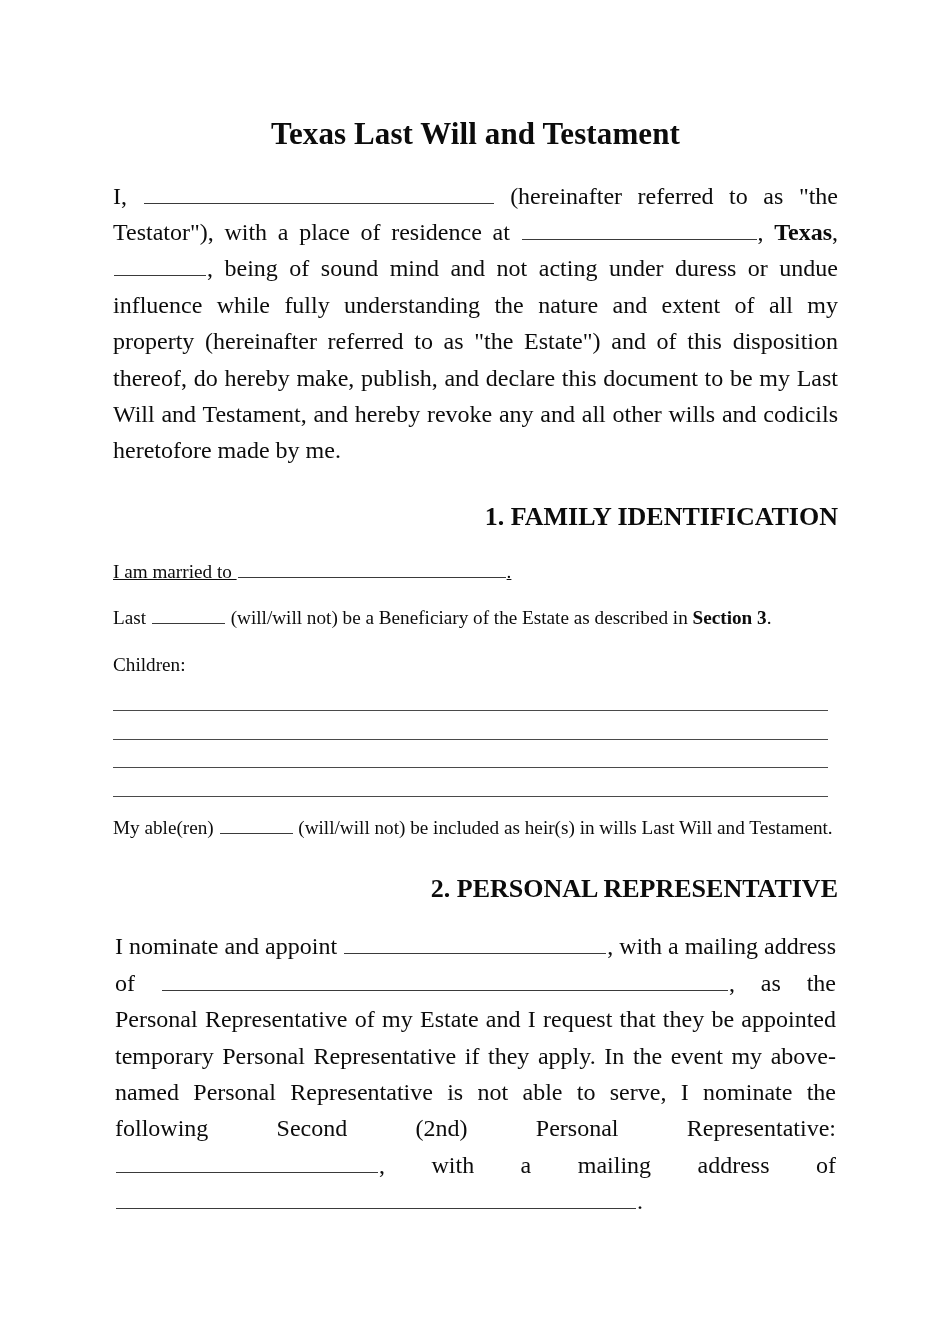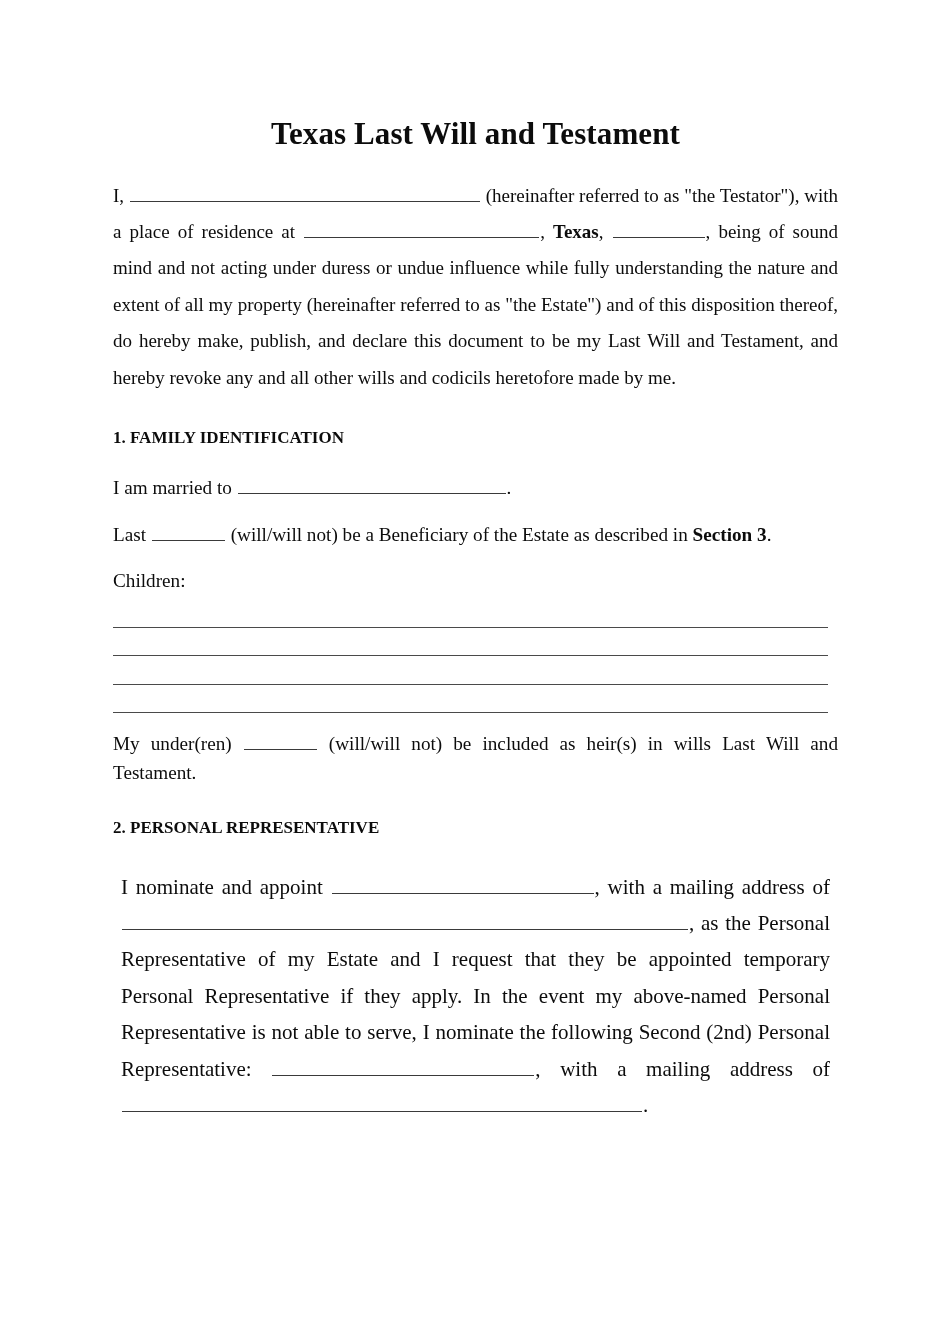--- a/index.html
+++ b/index.html
@@ -27,44 +27,44 @@
   .doc-title {
     text-align: center;
     font-size: 31px;
     font-weight: bold;
     letter-spacing: 0.1px;
     margin: 0;
     padding-top: 116px;
     line-height: 1.18;
   }
   .body-para {
-    font-size: 19px;
+    font-size: 24px;
     line-height: 36.4px;
     text-align: justify;
     text-justify: inter-word;
     margin: 0;
     padding-top: 25px;
   }
   .section-heading {
-    text-align: left;
-    font-size: 17px;
+    text-align: right;
+    font-size: 26px;
     font-weight: bold;
     margin: 0;
     line-height: 1.2;
   }
   .sec1-heading { padding-top: 32px; }
   .sec2-heading { padding-top: 31px; }
 
   .simple-line {
     font-size: 19.2px;
     line-height: 36.4px;
     text-align: left;
     margin: 0;
   }
-  .pad-top-22 { padding-top: 22px; }
+  .pad-top-22 { padding-top: 22px; text-decoration: underline; }
   .pad-top-10 { padding-top: 10px; }
 
   
   .blank {
     display: inline-block;
     border-bottom: 1.6px solid #3a3a3a;
     height: 17px;
     vertical-align: baseline;
     margin: 0 1px;
   }
@@ -94,24 +94,24 @@
   .child-line:last-child { margin-bottom: 0; }
 
   .after-lines { padding-top: 17px; }
   .justify-block {
     font-size: 19.2px;
     line-height: 28.5px;
     text-align: justify;
     margin: 0;
   }
   .rep-para {
-    font-size: 21px;
+    font-size: 24px;
     line-height: 36.4px;
     text-align: justify;
-    margin: 8px;
+    margin: 2px;
     padding-top: 22px;
   }
 </style>
 </head>
 <body>
 
 <div class="page">
   <div class="content">
 
     <h1 class="doc-title">Texas Last Will and Testament</h1>
@@ -133,21 +133,21 @@
     <p class="simple-line pad-top-10">Children:</p>
 
     <div class="child-lines">
       <div class="child-line"></div>
       <div class="child-line"></div>
       <div class="child-line"></div>
       <div class="child-line"></div>
     </div>
 
     <p class="justify-block after-lines">
-      <span>My under(ren) </span><span class="blank b-childwillnot"></span><span> (will/will not) be included as heir(s) in wills Last Will and Testament.</span>
+      <span>My able(ren) </span><span class="blank b-childwillnot"></span><span> (will/will not) be included as heir(s) in wills Last Will and Testament.</span>
     </p>
 
     <h2 class="section-heading sec2-heading">2. PERSONAL REPRESENTATIVE</h2>
 
     <p class="rep-para">
       <span>I nominate and appoint </span><span class="blank b-rep1"></span><span>, with a mailing address of </span><span class="blank b-rep1addr"></span><span>, as the Personal Representative of my Estate and I request that they be appointed temporary Personal Representative if they apply. In the event my above-named Personal Representative is not able to serve, I nominate the following Second (2nd) Personal Representative: </span><span class="blank b-rep2"></span><span>, with a mailing address of </span><span class="blank b-rep2addr"></span><span>.</span>
     </p>
 
   </div>
 </div>

